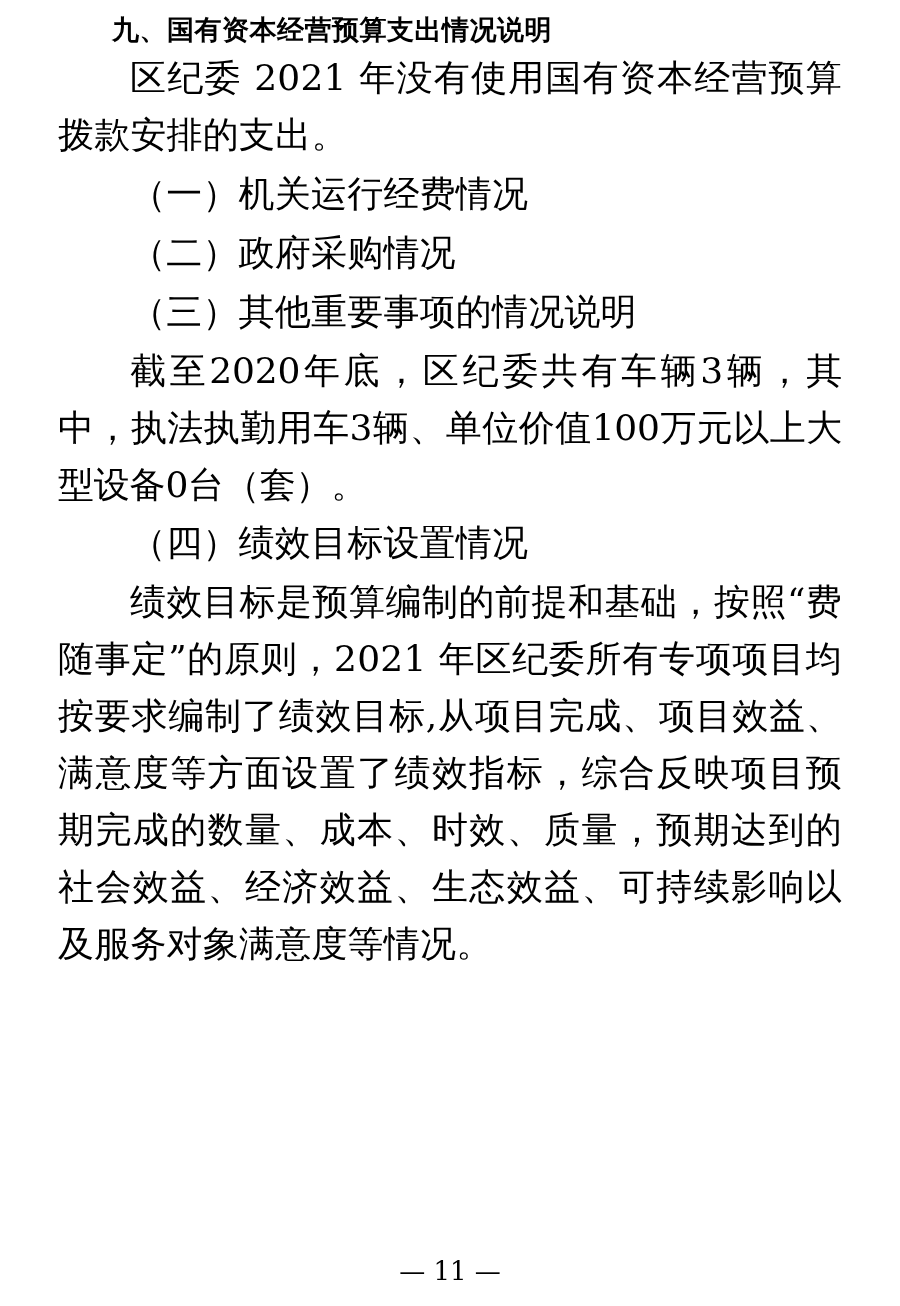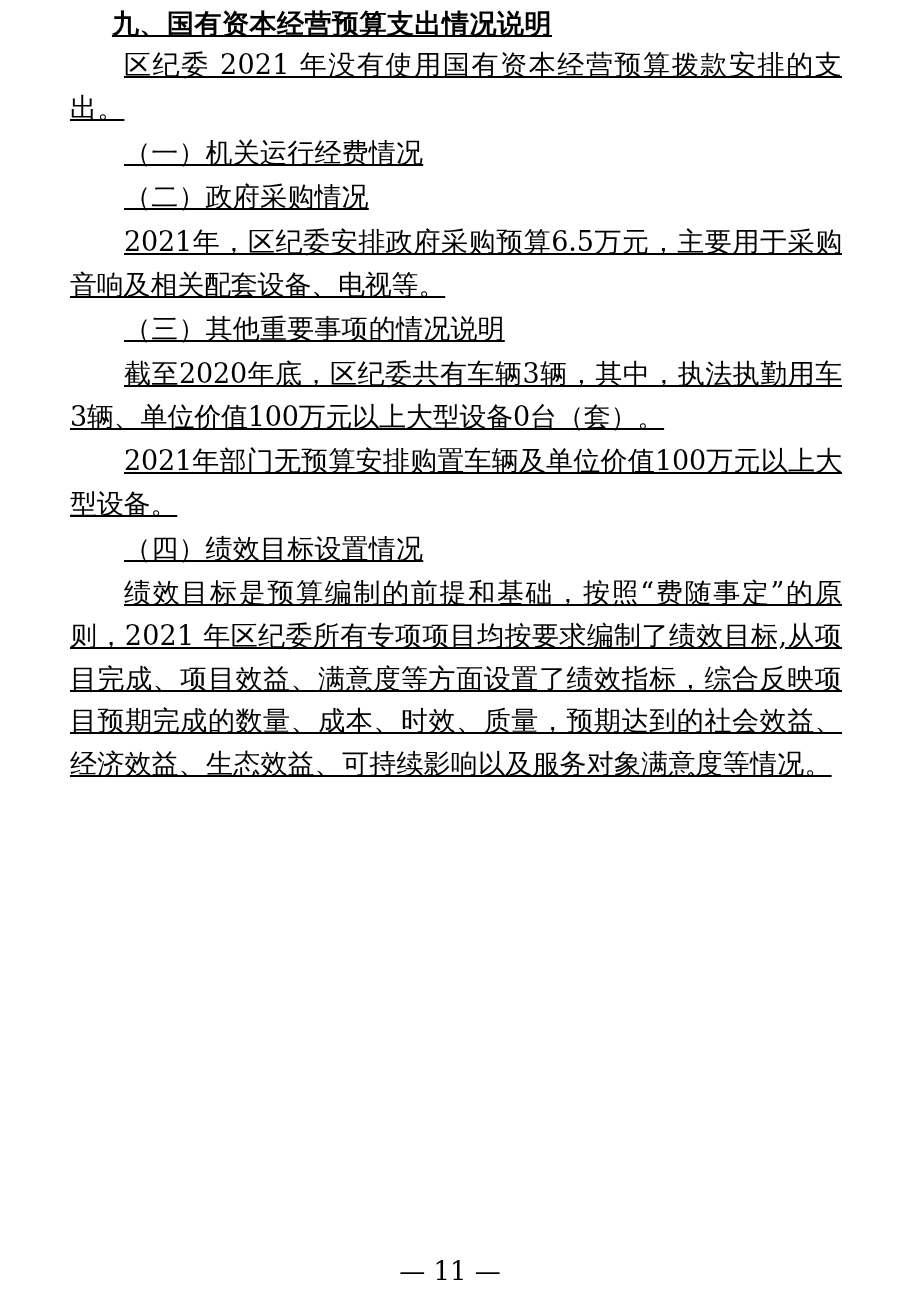--- a/index.html
+++ b/index.html
@@ -16,39 +16,38 @@
     overflow: hidden;
   }
   .page {
     position: relative;
     width: 900px;
     height: 1306px;
     box-sizing: border-box;
     padding: 0 58px;
   }
   .doc-body {
-    padding-top: 6px;
-    text-decoration: underline;
+    padding-top: 12px;
   }
   h2.heading {
     font-family: "DejaVu Sans", "Liberation Sans", sans-serif;
     font-weight: bold;
     font-size: 27px;
     line-height: 1.35;
     margin: 0 0 2px 0;
     letter-spacing: 0.5px;
     text-indent: 2em;
   }
   h2.heading.first {
     margin-top: 0;
   }
   p.para {
-    font-size: 27px;
+    font-size: 36px;
     line-height: 1.58;
-    margin: 0 0 2px 12px;
+    margin: 0 0 2px 0;
     text-indent: 2em;
     text-align: justify;
     text-justify: inter-ideograph;
     letter-spacing: 0.2px;
   }
   p.para.sub {
     text-indent: 2em;
   }
   p.para.tight {
     letter-spacing: -0.2px;
@@ -75,27 +74,25 @@
     <h2 class="heading first">九、国有资本经营预算支出情况说明</h2>
 
     <p class="para">区纪委 2021 年没有使用国有资本经营预算拨款安排的支出。</p>
 
 
     <p class="para sub">（一）机关运行经费情况</p>
 
 
     <p class="para sub">（二）政府采购情况</p>
 
-    <p class="para tight">2021年，区纪委安排政府采购预算6.5万元，主要用于采购音响及相关配套设备、电视等。</p>
 
     <p class="para sub">（三）其他重要事项的情况说明</p>
 
     <p class="para tight">截至2020年底，区纪委共有车辆3辆，其中，执法执勤用车3辆、单位价值100万元以上大型设备0台（套）。</p>
 
-    <p class="para tight">2021年部门无预算安排购置车辆及单位价值100万元以上大型设备。</p>
 
     <p class="para sub">（四）绩效目标设置情况</p>
 
     <p class="para">绩效目标是预算编制的前提和基础，按照“费随事定”的原则，2021 年区纪委所有专项项目均按要求编制了绩效目标,从项目完成、项目效益、满意度等方面设置了绩效指标，综合反映项目预期完成的数量、成本、时效、质量，预期达到的社会效益、经济效益、生态效益、可持续影响以及服务对象满意度等情况。</p>
 
   </div>
 
   <div class="footer">
     <span class="page-num">— 11 —</span>
   </div>

